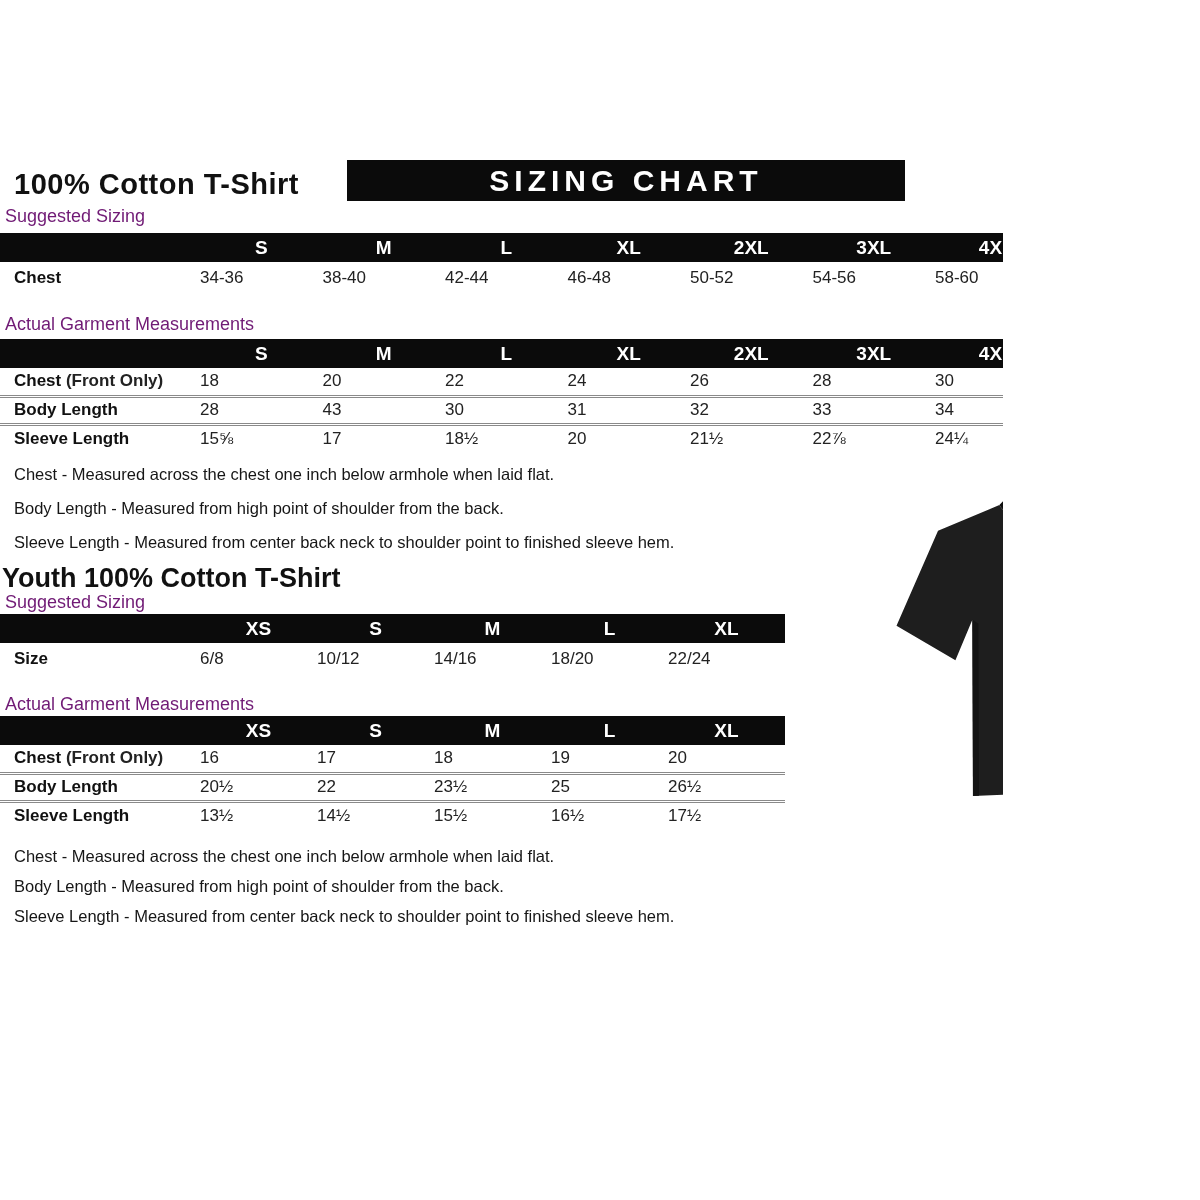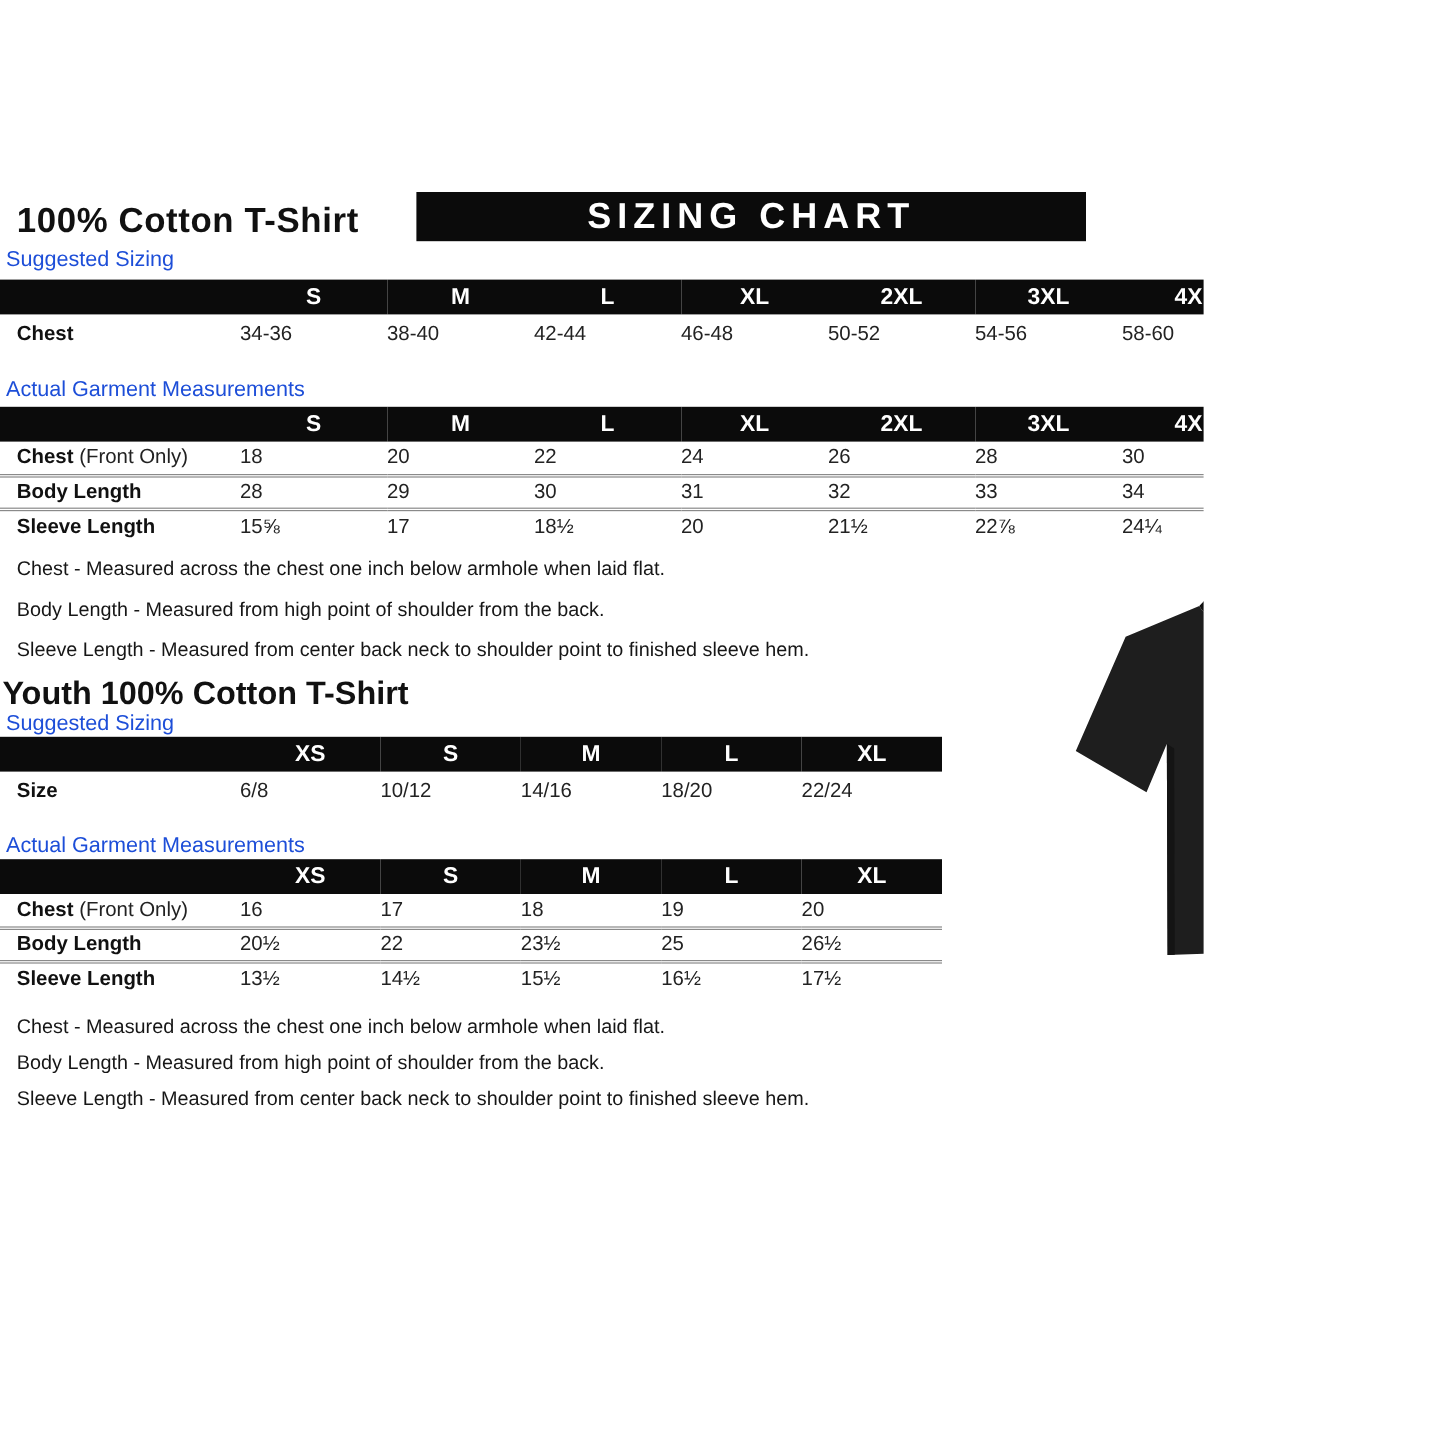--- a/index.html
+++ b/index.html
@@ -10,30 +10,30 @@
   }
   .title-main {
     position:absolute; left:14px; top:168px;
     font-size:29px; font-weight:700; letter-spacing:0.5px; color:#111;
   }
   .banner {
     position:absolute; left:347px; top:160px; width:558px; height:41px;
     background:#0b0b0b; color:#fff; display:flex; align-items:center; justify-content:center;
     font-size:30px; font-weight:700; letter-spacing:5px;
   }
-  .sec-label { position:absolute; font-size:18px; color:#1d4ed8; }
+  .sec-label { position:absolute; font-size:18px; color:#701a75; }
   .sz-table { border-collapse:collapse; table-layout:fixed; position:absolute; }
   .sz-table th {
     background:#0b0b0b; color:#ffffff; font-size:19px; font-weight:700;
     height:29px; text-align:center; padding:0;
   }
   .sz-table td { font-size:17px; height:31px; text-align:left; padding:0; color:#222; }
   .sz-table td.lbl { text-align:left; padding-left:14px;margin-left:27px; }
   .sz-table td.lbl .b { font-weight:700; color:#111; }
-  .sz-table td.lbl .s { font-weight:400; }
+  .sz-table td.lbl .s { font-weight:700; }
   .sz-table.bordered tr.sep td { border-top:3px double #8a8a8a; }
   .sz-table.bordered td { height:28px; }
   .notes { position:absolute; font-size:16.5px; color:#161616; }
   .notes .note-line { display:block; }
   .notes-adult .note-line { line-height:34px; }
   .notes-youth .note-line { line-height:30px; }
   .title-youth {
     position:absolute; left:2px; top:563px;
     font-size:27px; font-weight:700; color:#111;
   }
@@ -126,21 +126,21 @@
         <td>22</td>
         <td>24</td>
         <td>26</td>
         <td>28</td>
         <td>30</td>
         <td>32</td>
       </tr>
       <tr class="sep">
         <td class="lbl"><span class="b">Body Length</span><span class="s"></span></td>
         <td>28</td>
-        <td>29</td>
+        <td>43</td>
         <td>30</td>
         <td>31</td>
         <td>32</td>
         <td>33</td>
         <td>34</td>
         <td>35</td>
       </tr>
       <tr class="sep">
         <td class="lbl"><span class="b">Sleeve Length</span><span class="s"></span></td>
         <td>15⅝</td>

